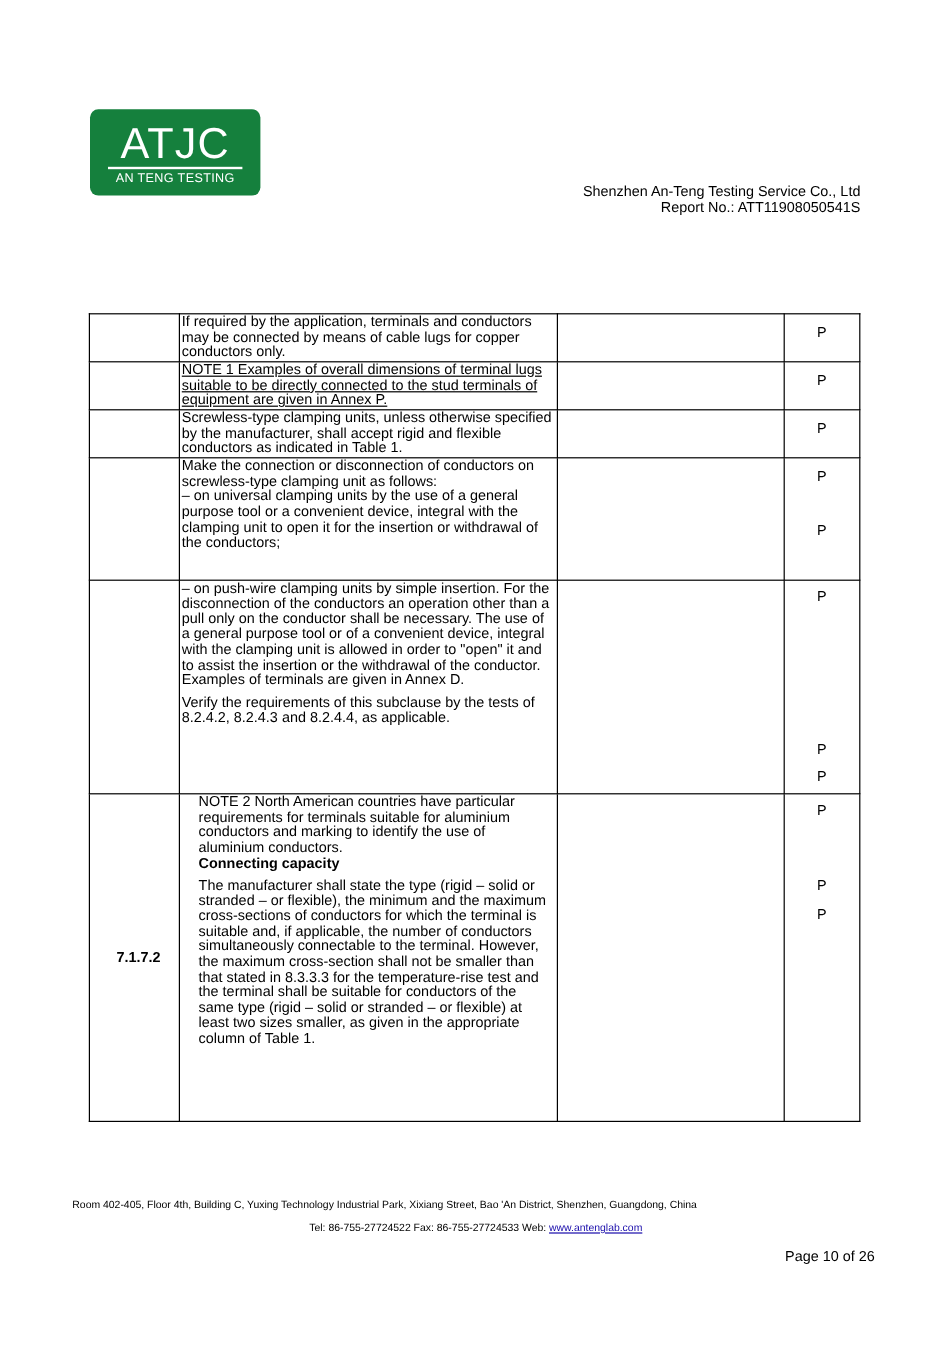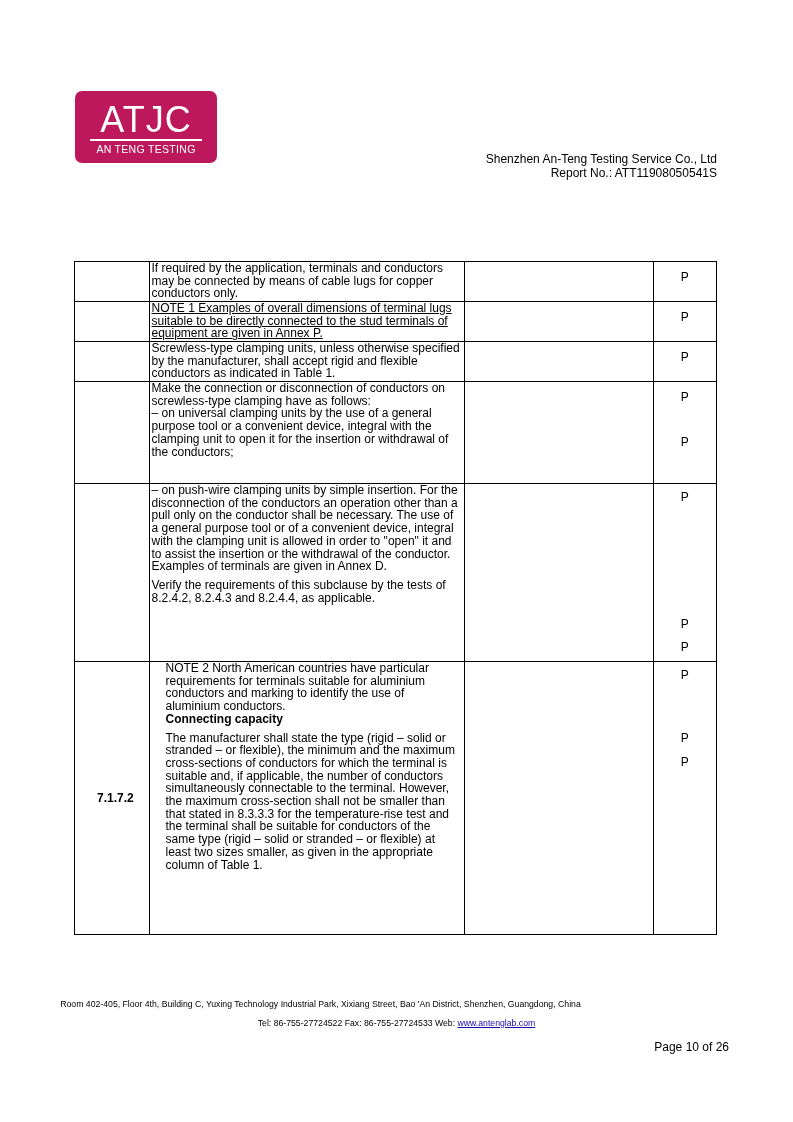--- a/index.html
+++ b/index.html
@@ -2,21 +2,21 @@
 <html><head>
 <meta charset="utf-8">
 <style>
   html, body { margin: 0; padding: 0; background: #ffffff; }
   body {
     width: 793px; height: 1122px; position: relative; overflow: hidden;
     font-family: "Liberation Sans", sans-serif; color: #000;
   }
   .logo {
     position: absolute; left: 75px; top: 91px; width: 142px; height: 72px;
-    background: #be185d; border-radius: 7px; color: #fff; text-align: center;
+    background: #15803d; border-radius: 7px; color: #fff; text-align: center;
   }
   .logo .big {
     font-size: 36px; line-height: 36px; margin-top: 11px; letter-spacing: 1px;
   }
   .logo .rule {
     width: 112px; height: 2px; background: #fff; margin: 1px auto 0 auto;
   }
   .logo .small {
     font-size: 10.5px; line-height: 12px; margin-top: 2px; letter-spacing: 0.3px;
   }
@@ -110,21 +110,21 @@
     </td>
     <td></td>
     <td class="verdict">
       <span style="top:9px;">P</span>
     </td>
   </tr>
 
   <tr>
     <td></td>
     <td style="height:101px;">
-      <span style="display:block;">Make the connection or disconnection of conductors on screwless-type clamping have as follows:</span>
+      <span style="display:block;">Make the connection or disconnection of conductors on screwless-type clamping unit as follows:</span>
       <span style="display:block;">– on universal clamping units by the use of a general purpose tool or a convenient device, integral with the clamping unit to open it for the insertion or withdrawal of the conductors;</span>
     </td>
     <td></td>
     <td class="verdict">
       <span style="top:9px;">P</span>
       <span style="top:54px;">P</span>
     </td>
   </tr>
 
   <tr>

